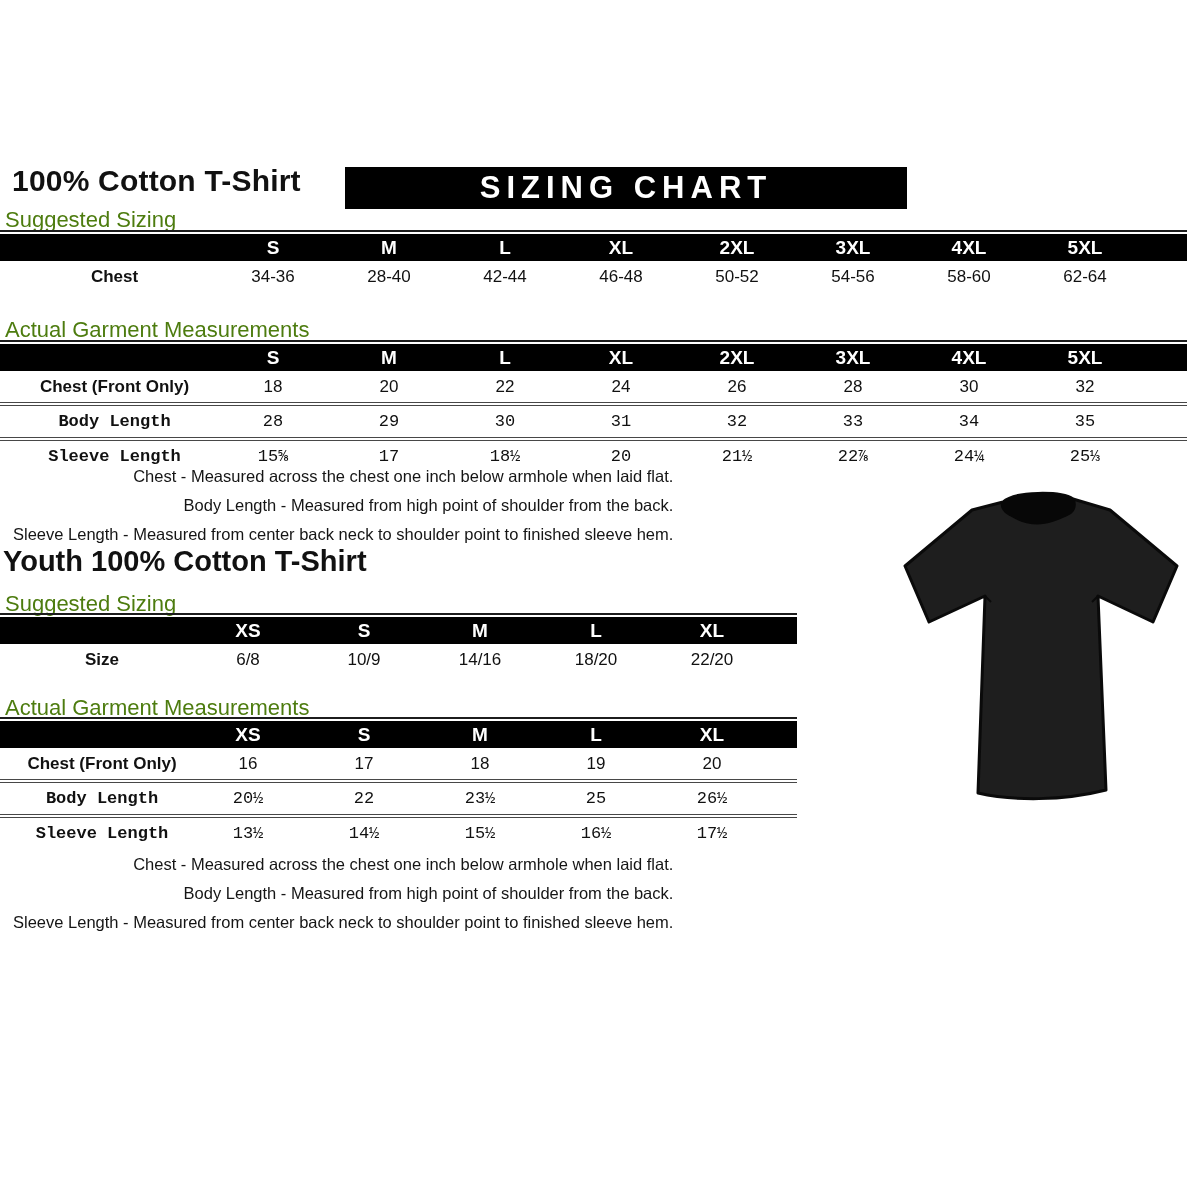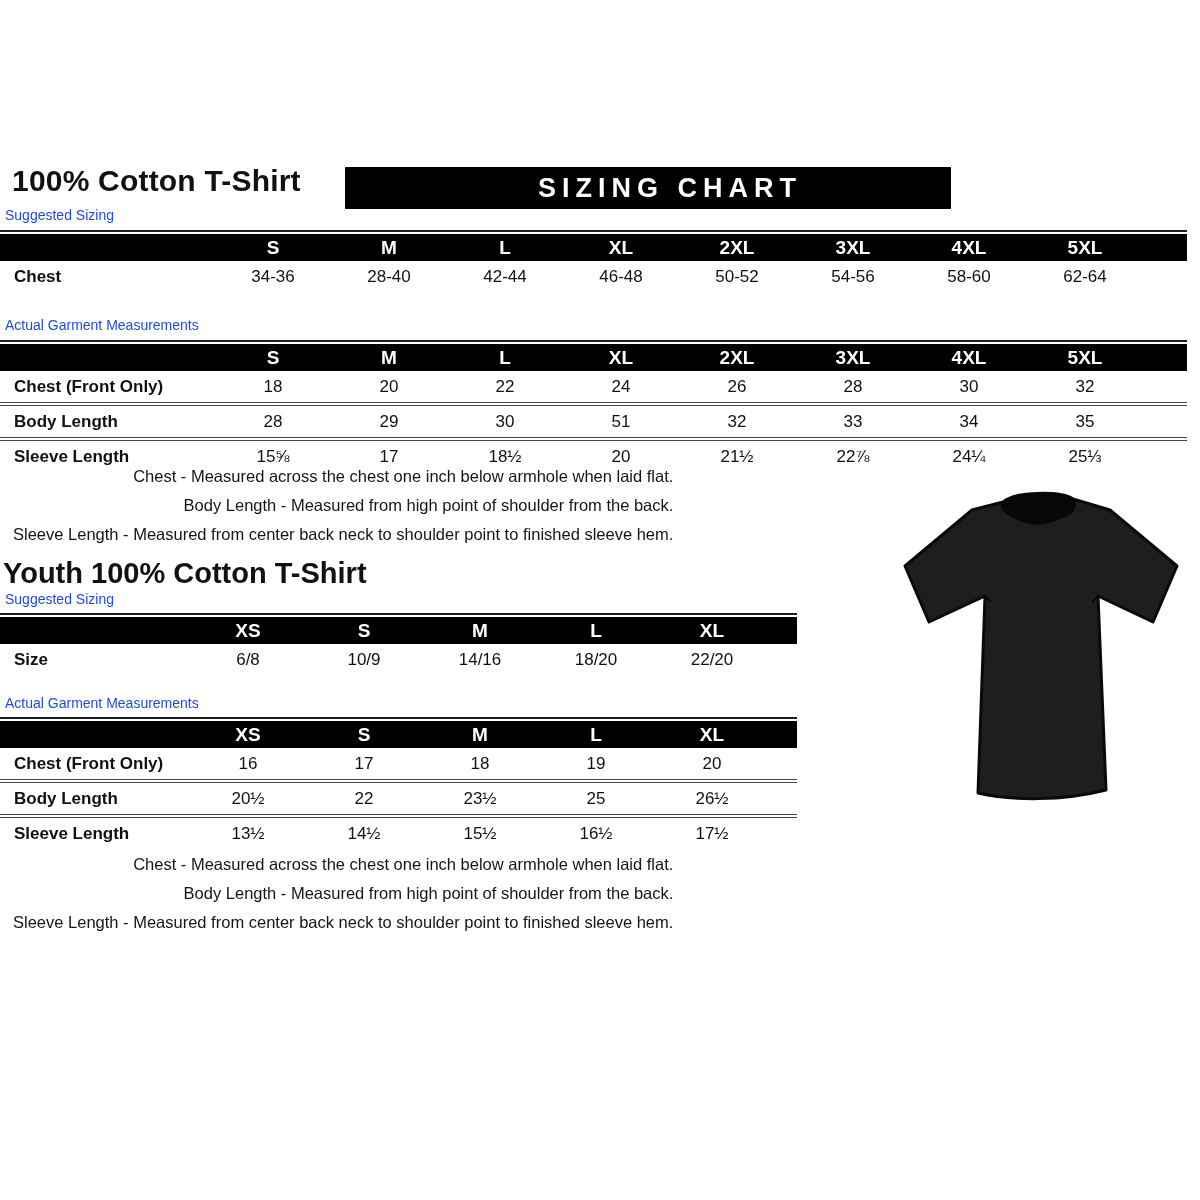--- a/index.html
+++ b/index.html
@@ -5,43 +5,43 @@
   html,body{margin:0;padding:0;background:#fff;}
   body{
     width:1200px;height:1200px;position:relative;overflow:hidden;
     font-family:"Liberation Sans", sans-serif;color:#111;
     -webkit-font-smoothing:antialiased;
   }
   .abs{position:absolute;}
   .page-title{left:12px;top:164px;font-size:30px;font-weight:700;letter-spacing:.2px;}
   .banner{
     left:345px;top:167px;width:562px;height:42px;background:#000;color:#fff;
-    font-size:27px;font-weight:700;letter-spacing:6px;text-align:center;line-height:42px;padding-left:44px;
+    font-size:31px;font-weight:700;letter-spacing:6px;text-align:center;line-height:42px;
   }
-  .section-label{font-size:14px;color:#1d4ed8;}
+  .section-label{font-size:22px;color:#4d7c0f;}
   .rule{height:2px;background:#1c1c1c;}
 
   
   .sz-table{left:0;}
   .trow{display:grid;align-items:center;}
   .adult-grid .trow{grid-template-columns:215px repeat(8,116px) 1fr;}
   .youth-grid .trow{grid-template-columns:190px repeat(5,116px) 1fr;}
   .thead{background:#000;color:#fff;height:27px;}
   .thead .tcell{font-weight:700;font-size:19px;}
   .drow{height:31px;background:#fff;font-size:17px;}
   .tcell{text-align:center;white-space:nowrap;}
-  .tlabel{text-align:left;padding-left:14px;}
+  .tlabel{text-align:center;padding-left:14px;}
   .lbl-strong{font-weight:700;}
   .lbl-suffix{font-weight:700;}
-  .lined .drow + .drow{border-top:4px double #474747;}
+  .lined .drow + .drow{border-top:4px double #474747;font-family:Liberation Mono, monospace;}
 
   .notes{font-size:16.5px;line-height:29px;color:#151515;text-align:right;}
   .note-line{white-space:nowrap;}
 
-  .youth-title{left:3px;top:545px;font-size:29px;font-weight:700;margin-top:12px;}
+  .youth-title{left:3px;top:545px;font-size:29px;font-weight:700;}
 
   .tshirt-wrap{left:895px;top:484px;width:292px;height:322px;}
 </style>
 </head>
 <body>
 
 <div class="abs page-title">100% Cotton T-Shirt</div>
 <div class="abs banner">SIZING CHART</div>
 
 <div class="abs section-label" style="left:5px;top:207px;">Suggested Sizing</div>
@@ -94,21 +94,21 @@
       <div class="tcell">26</div>
       <div class="tcell">28</div>
       <div class="tcell">30</div>
       <div class="tcell">32</div>
     </div>
     <div class="trow drow">
       <div class="tcell tlabel"><span class="lbl-strong">Body Length</span></div>
       <div class="tcell">28</div>
       <div class="tcell">29</div>
       <div class="tcell">30</div>
-      <div class="tcell">51</div>
+      <div class="tcell">31</div>
       <div class="tcell">32</div>
       <div class="tcell">33</div>
       <div class="tcell">34</div>
       <div class="tcell">35</div>
     </div>
     <div class="trow drow">
       <div class="tcell tlabel"><span class="lbl-strong">Sleeve Length</span></div>
       <div class="tcell">15⅝</div>
       <div class="tcell">17</div>
       <div class="tcell">18½</div>

